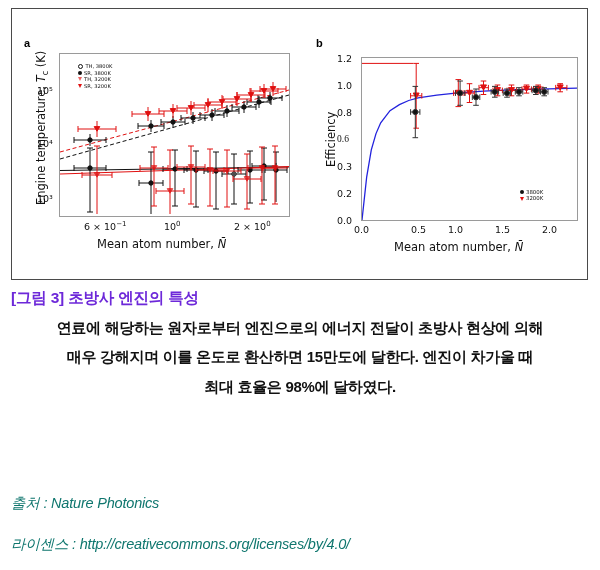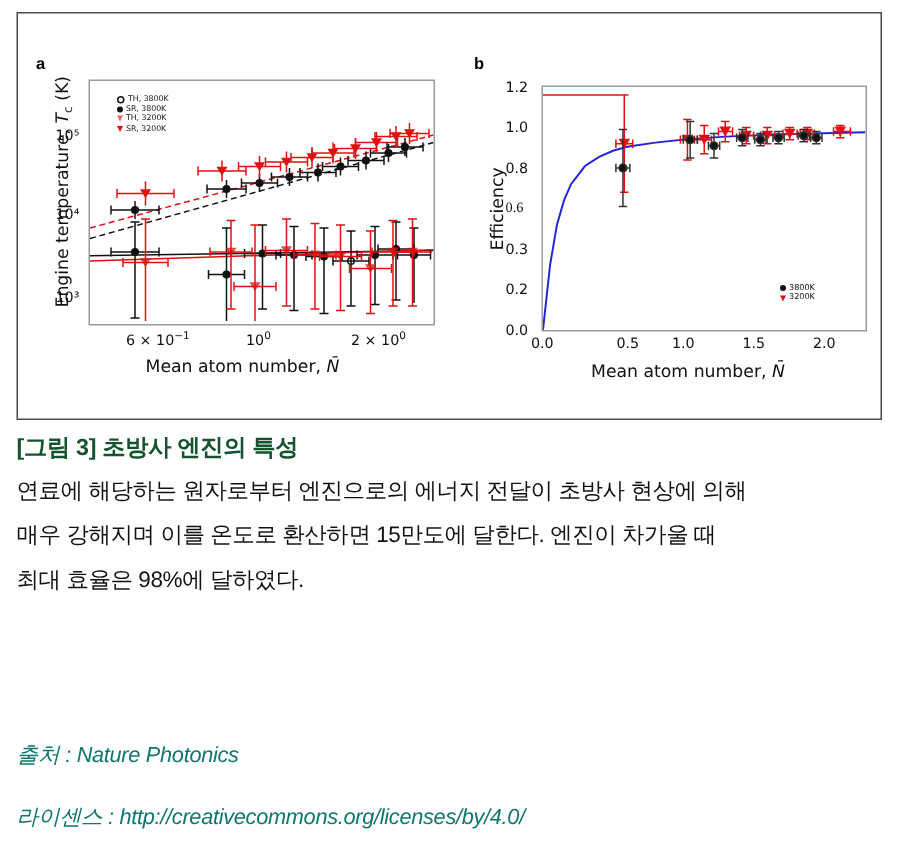--- a/index.html
+++ b/index.html
@@ -55,26 +55,26 @@
     border-top:4.4px solid #e01010;display:inline-block;margin:0 2.5px 0 2.5px;
   }
   .legend-b{
     position:absolute;font-size:5.4px;color:#111;
     font-family:"DejaVu Sans",sans-serif;line-height:7.4px;
   }
 
   
   .caption{position:absolute;left:11px;top:288px;width:578px;}
   .cap-title{
-    font-size:15.5px;font-weight:bold;color:#14532d;margin:0 0 9px 0;
+    font-size:15.5px;font-weight:bold;color:#6d28d9;margin:0 0 9px 0;
     letter-spacing:-0.2px;
   }
   .cap-line{
-    font-size:15px;font-weight:normal;color:#111;margin:0 0 9px 0;
-    letter-spacing:-0.3px;line-height:1.35;
+    font-size:15px;font-weight:bold;color:#111;margin:0 0 9px 0;
+    letter-spacing:-0.3px;line-height:1.35;text-align:center;
   }
   .src-block{position:absolute;left:11px;top:494px;width:578px;}
   .src-line{font-size:14.5px;color:#0f766e;margin:0 0 22px 0;letter-spacing:-0.2px;font-style:italic;}
 </style>
 </head>
 <body>
 
 <div class="page">
 
   <div class="figure-box">

